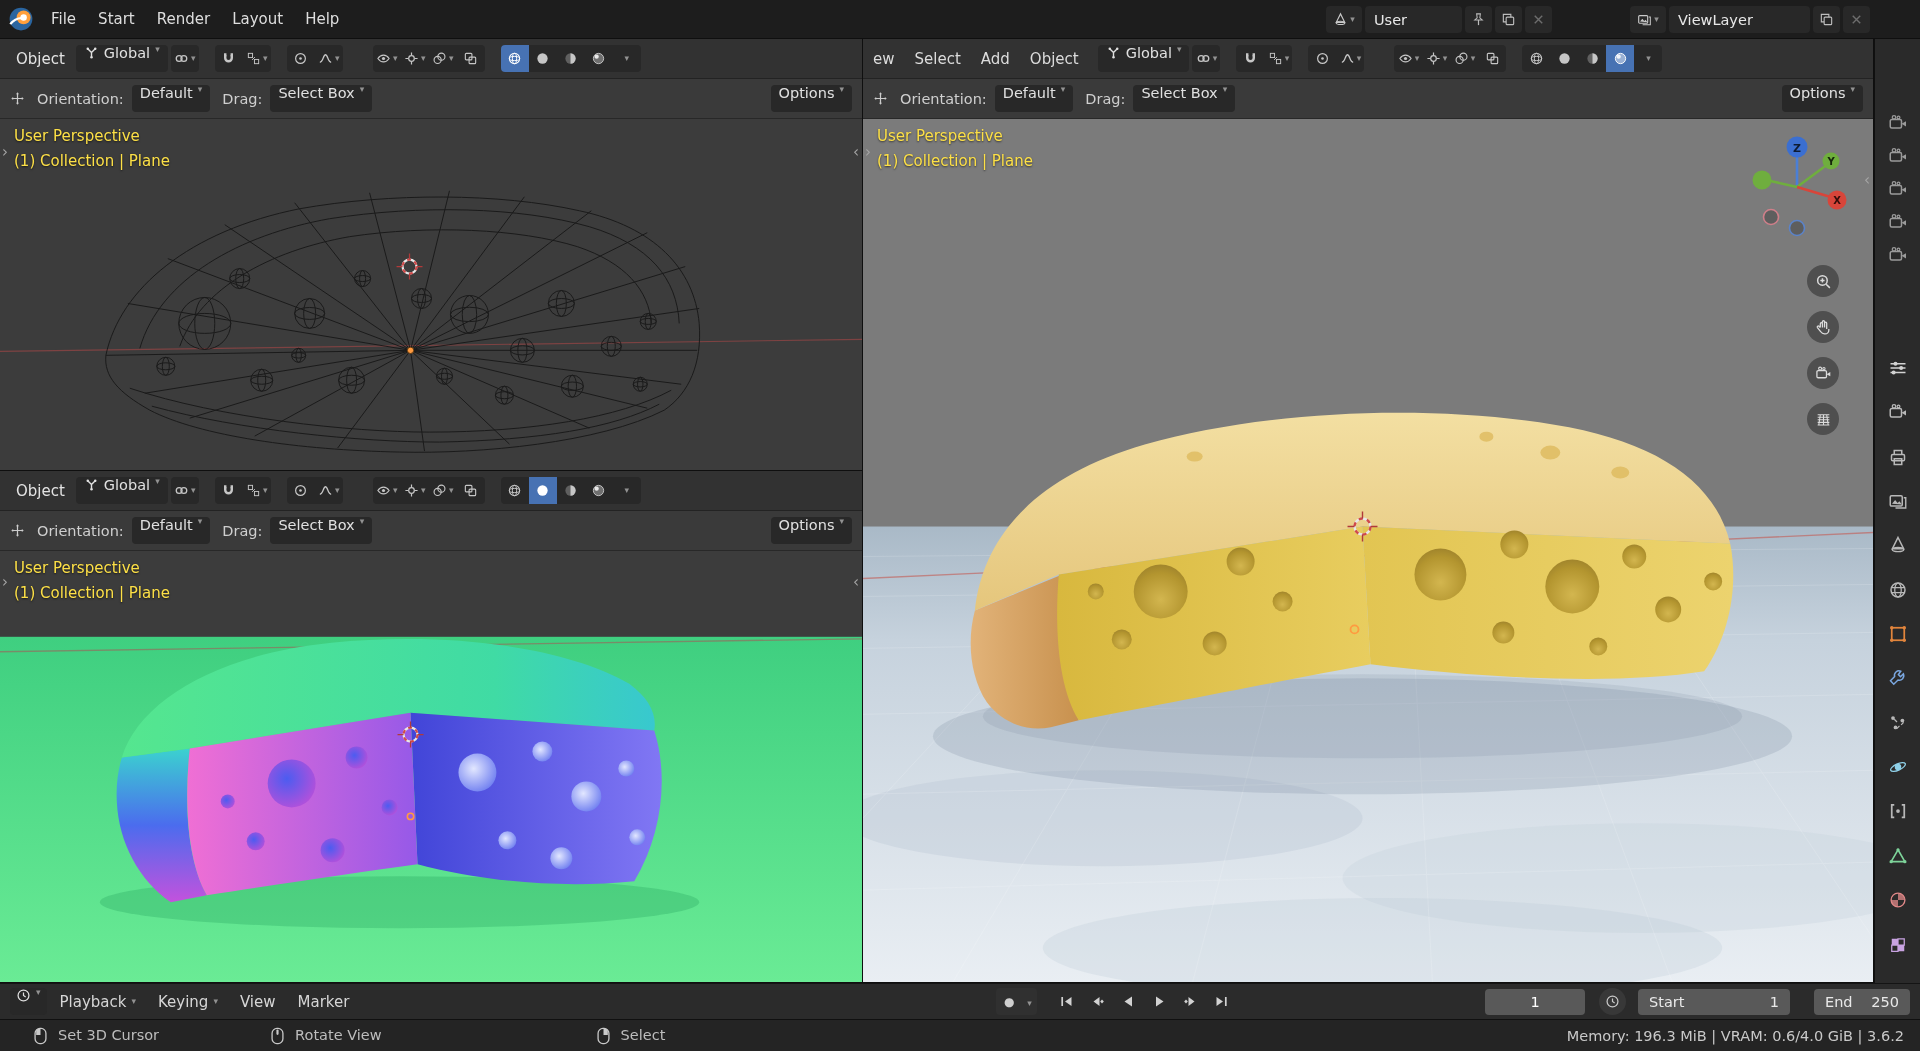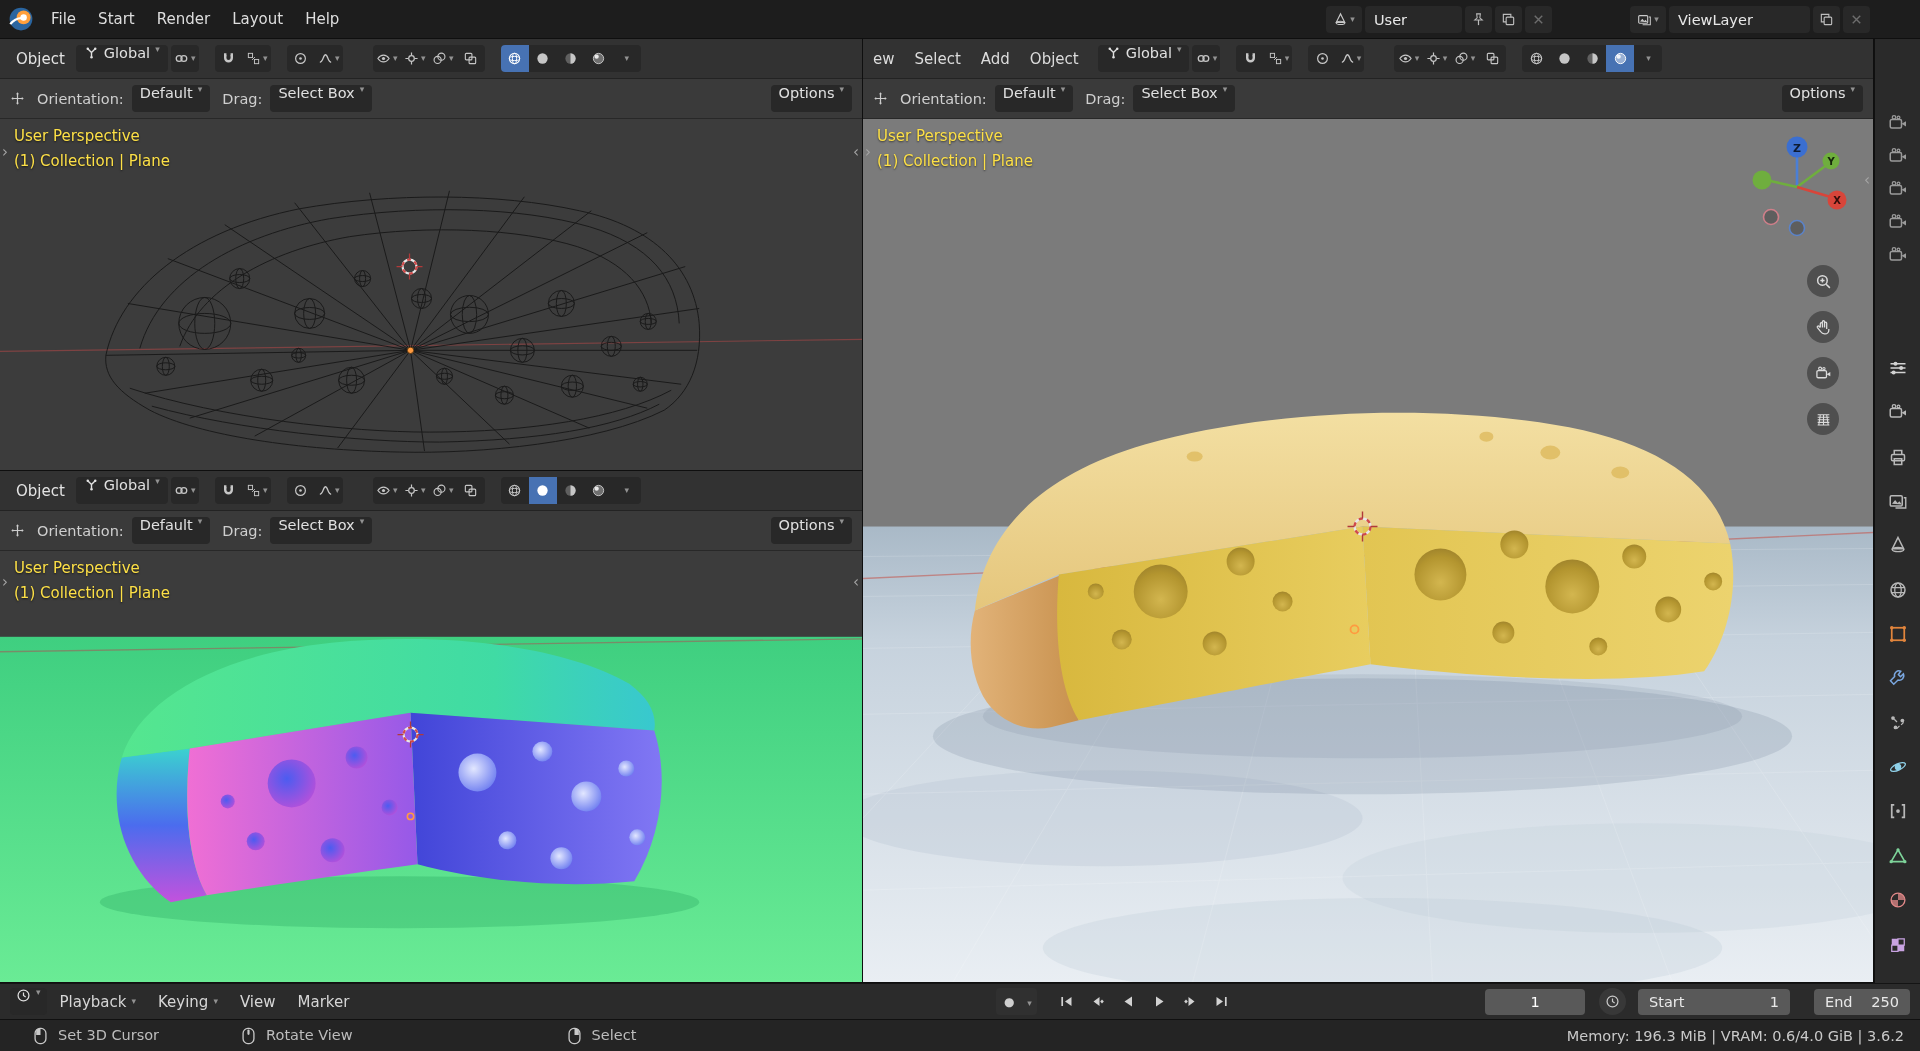--- a/index.html
+++ b/index.html
@@ -58,21 +58,21 @@
 .framefield{width:100px;height:26px;background:#595959;border-radius:4px;color:#fff;display:flex;align-items:center;justify-content:center;font-size:14.5px}
 .clockbtn{width:27px;height:27px;border:none;border-radius:50%;background:#383838;color:#c9c9c9;display:inline-flex;align-items:center;justify-content:center;margin-left:10px}
 .rangefield{height:26px;background:#595959;border-radius:4px;color:#e9e9e9;display:flex;align-items:center;justify-content:space-between;padding:0 11px;font-size:14.5px}
 #f-start{width:152px;margin-left:8px}
 #f-end{width:96px;margin-left:20px}
 .tspace.a{flex:2.6}.tspace.b{flex:1}
 
 .statusbar{position:absolute;left:0;top:1019px;width:1920px;height:32px;background:#242424;border-top:1px solid #101010;display:flex;align-items:center;padding:0 12px;font-size:14.5px;color:#bdbdbd}
 .sb-item{display:inline-flex;align-items:flex-start;gap:11px}
 .sb-item .mi{width:13px;height:18px;color:#c9c9c9}
-.sb1{margin-left:22px}.sb2{margin-left:83px}.sb3{margin-left:215px}
+.sb1{margin-left:22px}.sb2{margin-left:112px}.sb3{margin-left:215px}
 .sb-stats{margin-left:auto;color:#c9c9c9;margin-right:4px}
 
 .props{position:absolute;left:1874px;top:39px;width:46px;height:944px;background:#2a2a2a;border-left:1px solid #101010}
 .pic{position:absolute;left:11px;width:24px;height:24px;background:none;border:none;display:inline-flex;align-items:center;justify-content:center}
 .pic svg{width:20px;height:20px}
 </style>
 </head>
 <body>
 
 <div id="root">

